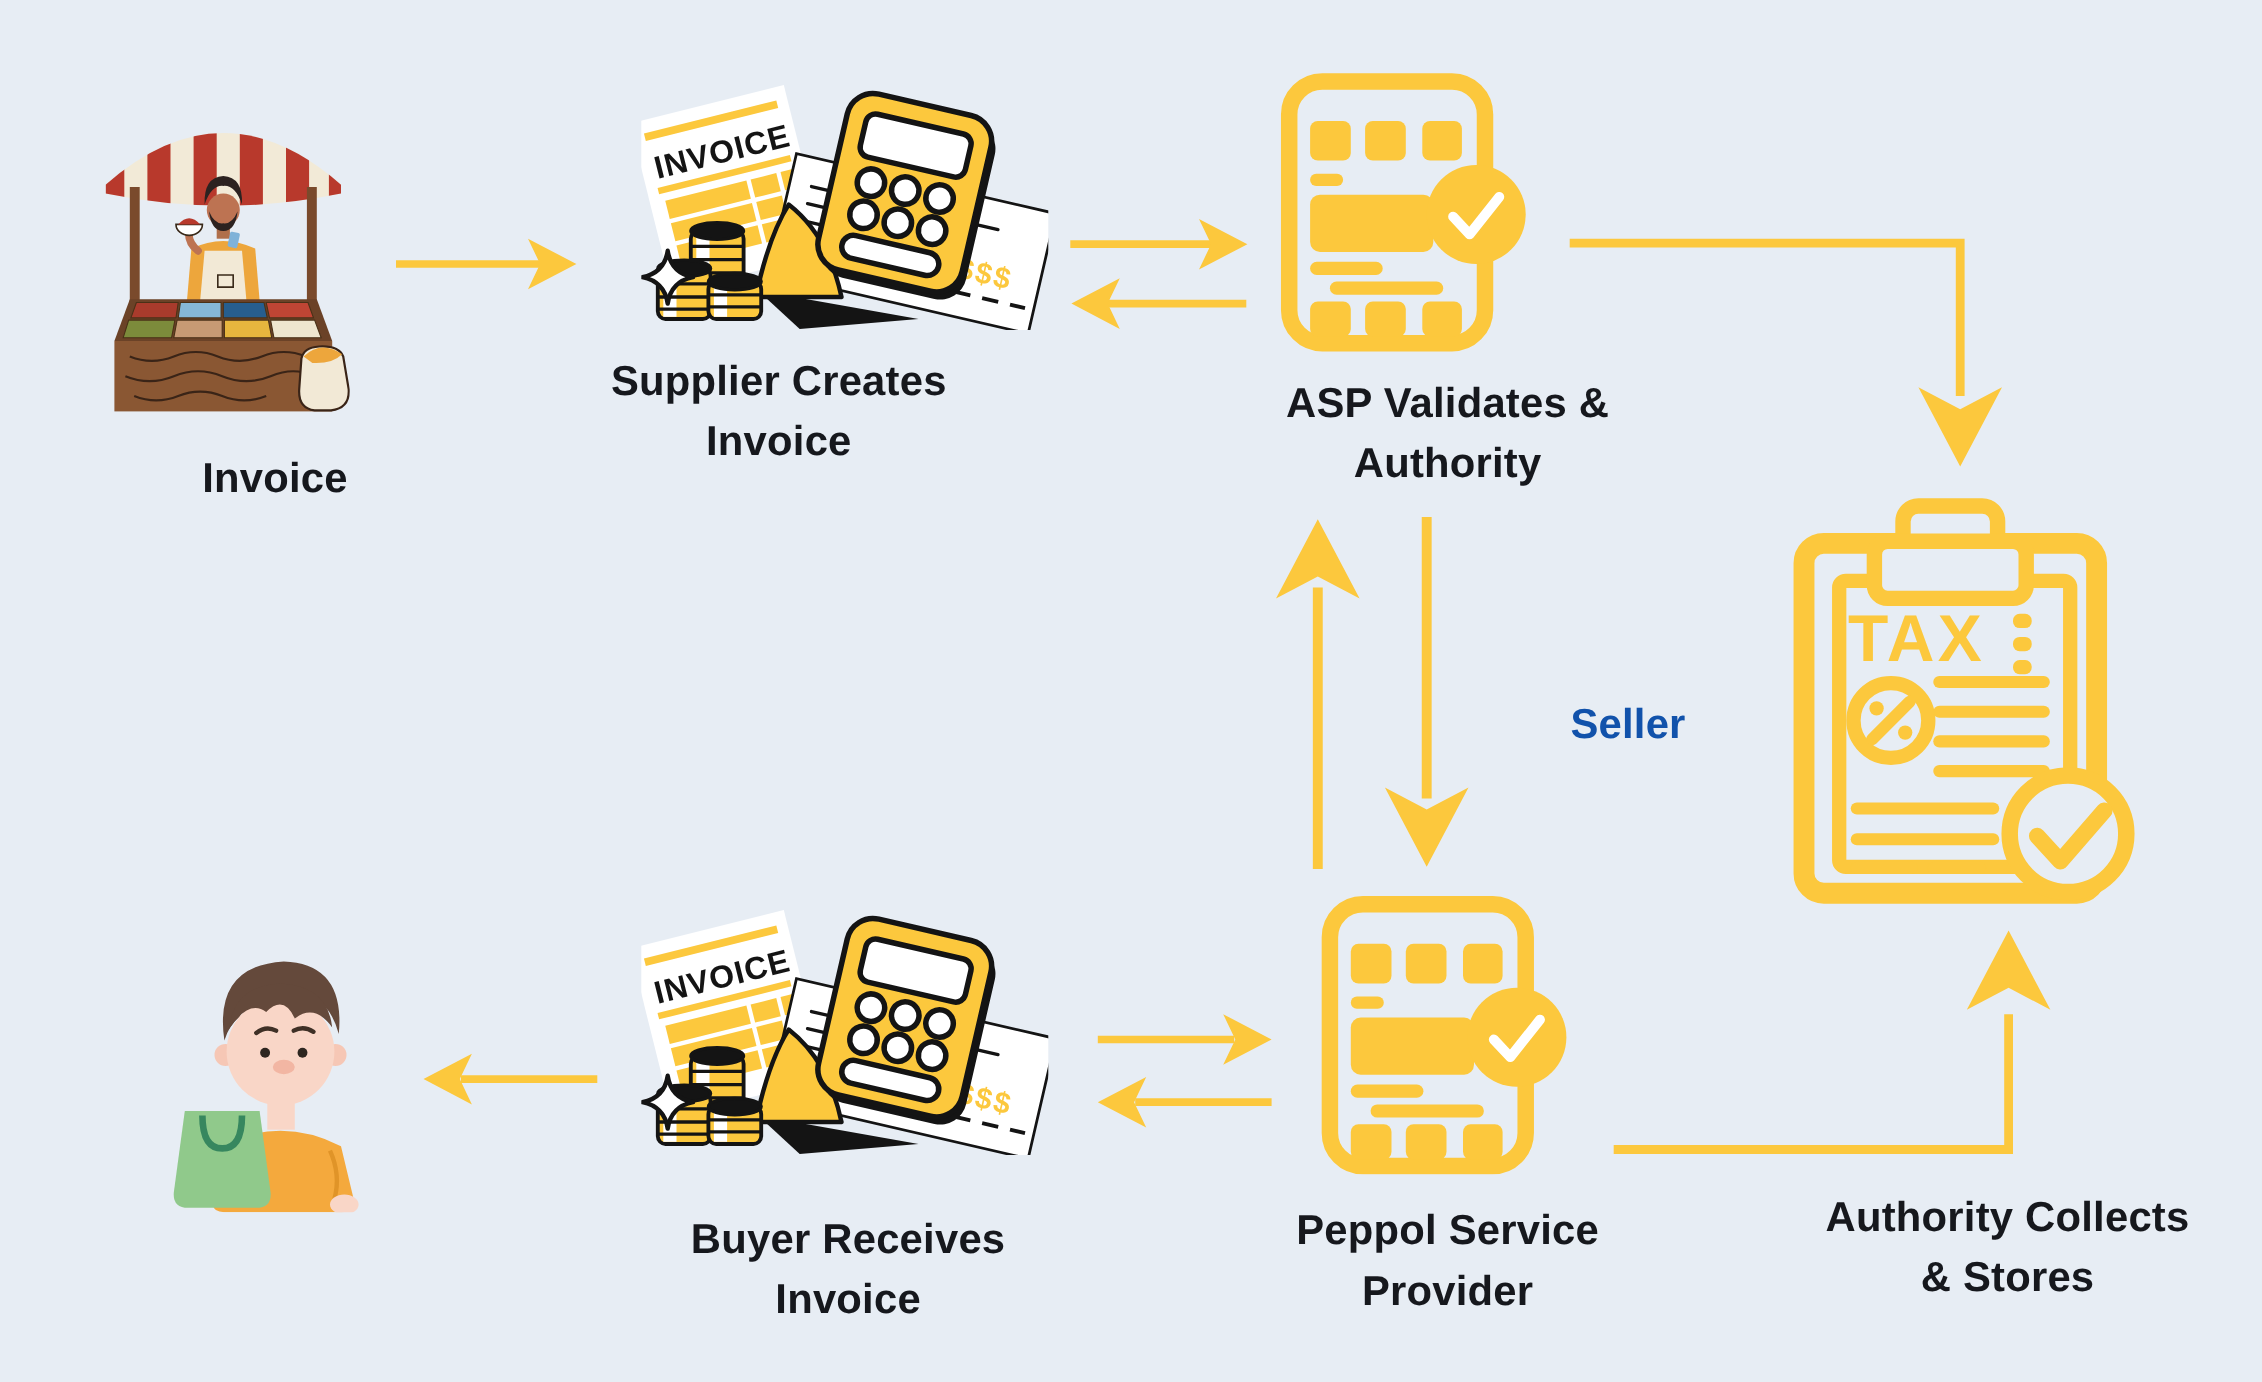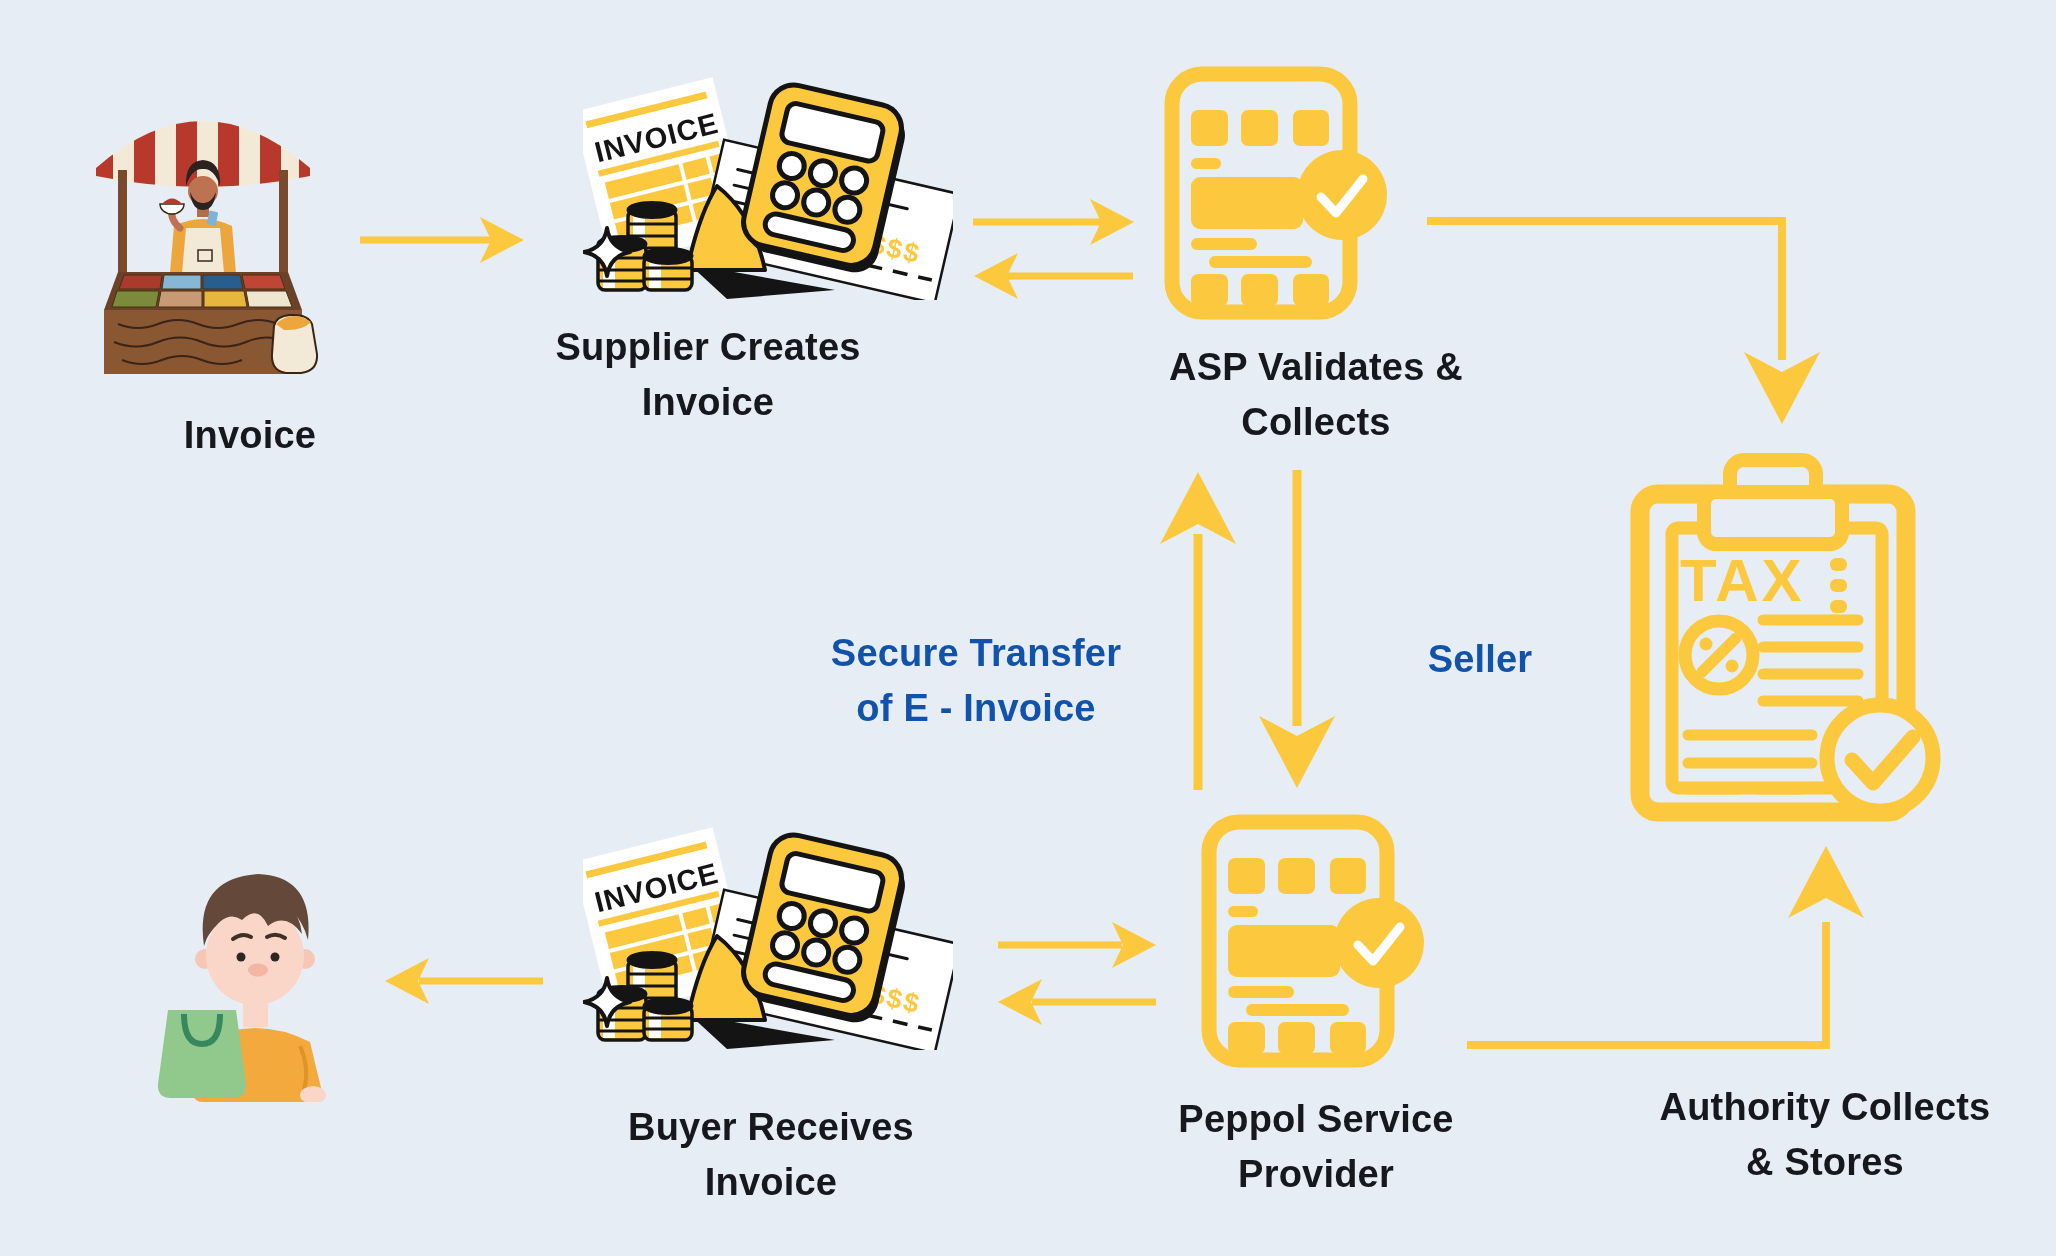--- a/index.html
+++ b/index.html
@@ -261,27 +261,23 @@
     <span class="ln">Invoice</span>
   </div>
 
   <div class="label" style="left:468px;top:320px;width:480px">
     <span class="ln">Supplier Creates</span>
     <span class="ln">Invoice</span>
   </div>
 
   <div class="label" style="left:1076px;top:340px;width:480px">
     <span class="ln">ASP Validates &amp;</span>
-    <span class="ln">Collects</span>
-  </div>
-
-  <div class="label blue" style="left:716px;top:626px;width:520px">
-    <span class="ln">Secure Transfer</span>
-    <span class="ln">of E - Invoice</span>
-  </div>
+    <span class="ln">Authority</span>
+  </div>
+
 
   <div class="label blue" style="left:1330px;top:632px;width:300px">
     <span class="ln">Seller</span>
   </div>
 
   <div class="label" style="left:1076px;top:1092px;width:480px">
     <span class="ln">Peppol Service</span>
     <span class="ln">Provider</span>
   </div>
 

